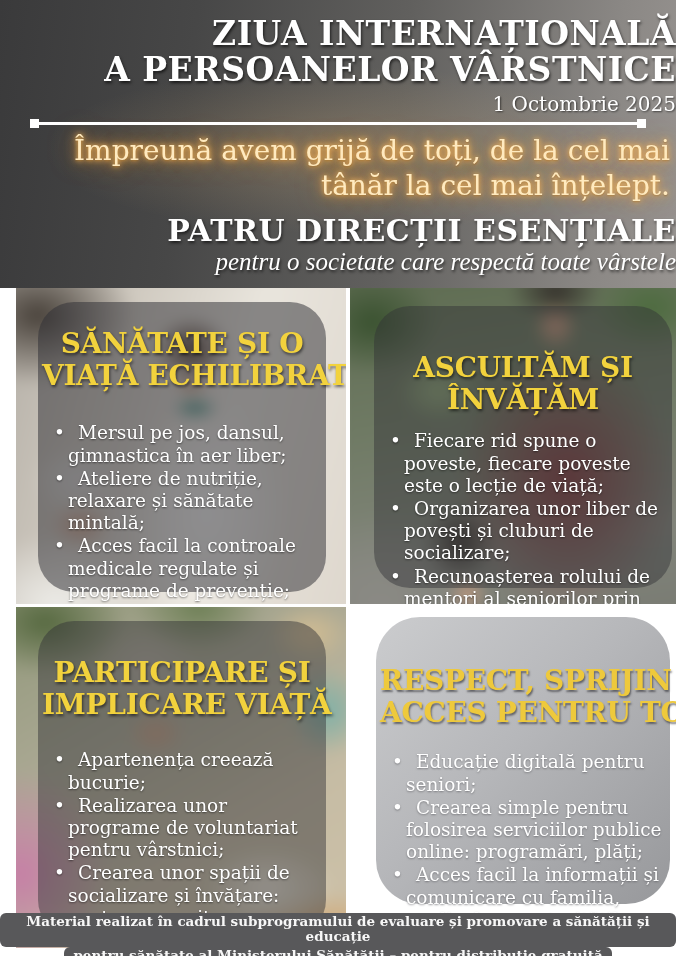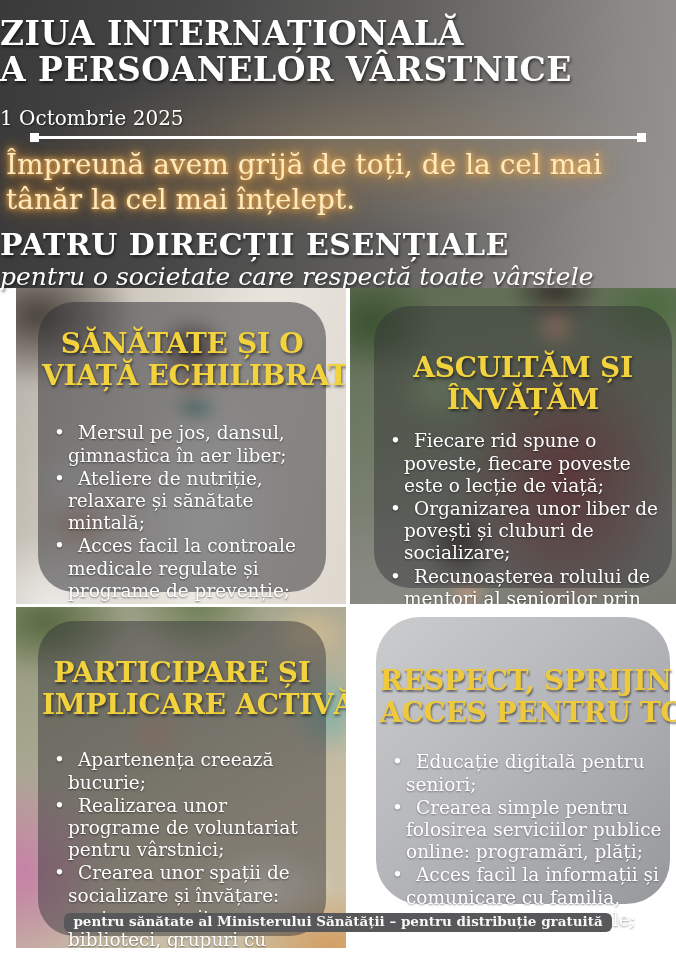--- a/index.html
+++ b/index.html
@@ -10,30 +10,30 @@
     background:#ffffff;
     font-family:"DejaVu Serif","Liberation Serif",serif;
   }
 
   
   .header{
     position:absolute;top:0;left:0;width:676px;height:288px;
     background:
       radial-gradient(ellipse 420px 120px at 50% 52%, rgba(255,205,130,0.22) 0%, rgba(255,205,130,0) 70%),
       linear-gradient(97deg,#3a3a3b 0%,#474747 28%,#61605e 58%,#8b8885 88%,#979390 100%);
-    text-align:left;color:#fff;
+    text-align:right;color:#fff;
   }
   .main-title{
     margin-top:16px;
     font-size:33px;line-height:1.1;font-weight:bold;
     letter-spacing:0.5px;
     text-shadow:1px 2px 3px rgba(0,0,0,0.65);
   }
   .date{
-    margin-top:17px;font-size:20px;
+    margin-top:3px;font-size:20px;
     text-shadow:1px 1px 2px rgba(0,0,0,0.55);
   }
   .divider{
     position:relative;height:3px;background:#ffffff;
     margin:6px 32px 8px 32px;
   }
   .divider::before,.divider::after{
     content:"";position:absolute;top:-3px;width:9px;height:9px;background:#ffffff;
   }
   .divider::before{left:-2px;}
@@ -44,20 +44,21 @@
     color:#ffeabf;
     text-shadow:0 0 5px #ffc468,0 0 12px #ffa53a,0 0 26px rgba(255,150,40,0.6),0 1px 2px rgba(90,50,0,0.5);
   }
   .subtitle{
     margin-top:10px;font-size:30px;font-weight:bold;letter-spacing:0.5px;
     text-shadow:1px 2px 3px rgba(0,0,0,0.6);
   }
   .subtitle-italic{
     font-size:25px;font-style:italic;margin-top:0px;
     text-shadow:1px 2px 3px rgba(0,0,0,0.6);
+    font-family:Liberation Serif, serif;
   }
 
   
   .grid{
     position:absolute;top:288px;left:16px;width:672px;height:660px;
     display:grid;grid-template-columns:330px 338px;grid-template-rows:316px 341px;
     column-gap:4px;row-gap:3px;background:#ffffff;
   }
   .quad{position:relative;overflow:hidden;}
   .photo{position:absolute;inset:0;overflow:hidden;}
@@ -213,21 +214,21 @@
             <li>Recunoașterea rolului de mentori al seniorilor prin dialog în familie, la școală sau în comunitate;</li>
           </ul>
       </div>
     </section>
 
     <section class="quad q3">
       <div class="photo p3"></div>
       <div class="overlay">
         <div class="card-title">
           <div>PARTICIPARE ȘI</div>
-          <div>IMPLICARE ACTIVĂ</div>
+          <div>IMPLICARE VIAȚĂ</div>
         </div>
         <ul class="bullets">
             <li>Apartenența creează bucurie;</li>
             <li>Realizarea unor programe de voluntariat pentru vârstnici;</li>
             <li>Crearea unor spații de socializare și învățare: centre comunitare, biblioteci, grupuri cu diverse hobby-uri;</li>
           </ul>
       </div>
     </section>
 
     <section class="quad q4">
@@ -240,16 +241,17 @@
             <li>Educație digitală pentru seniori;</li>
             <li>Crearea simple pentru folosirea serviciilor publice online: programări, plăți;</li>
             <li>Acces facil la informații și comunicare cu familia, medicul sau autoritățile;</li>
           </ul>
       </div>
     </section>
 
   </div>
 
   <div class="footer">
+    <div><span class="footer-line l1">Material realizat în cadrul subprogramului de evaluare și promovare a sănătății și educație</span></div>
     <div><span class="footer-line l2">pentru sănătate al Ministerului Sănătății – pentru distribuție gratuită</span></div>
   </div>
 
 </div>
 
 </body></html>

